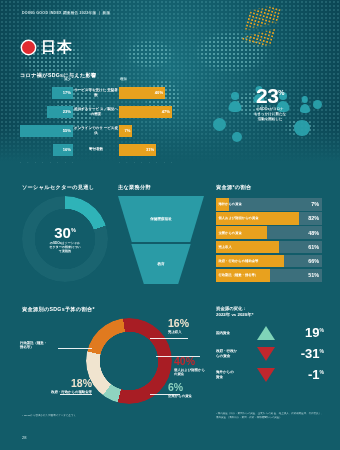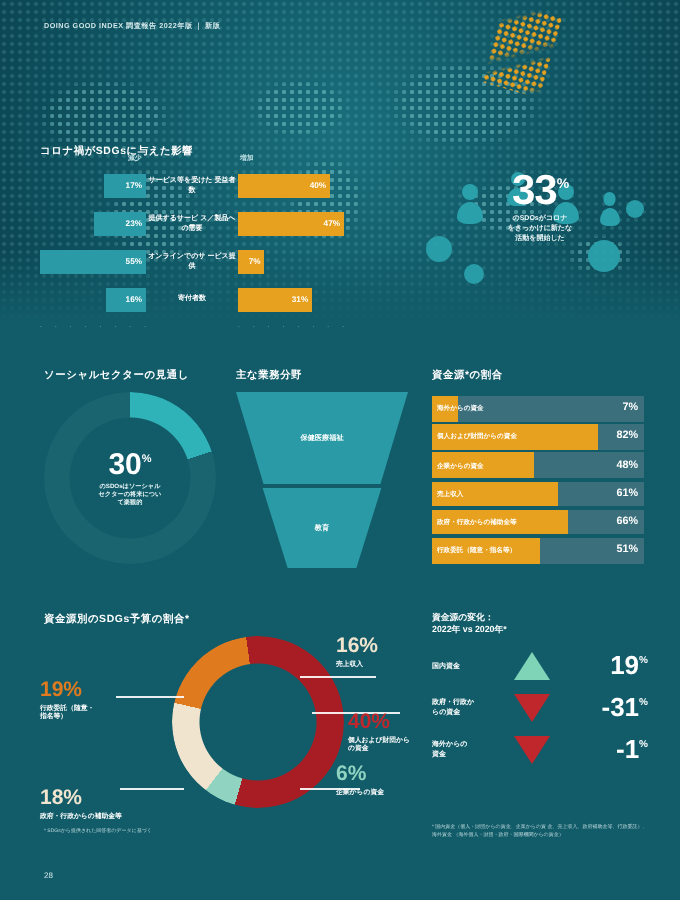--- a/index.html
+++ b/index.html
@@ -210,20 +210,24 @@
 
   <div id="map-band">
     <div id="map-dots"></div>
     <div id="map-land"></div>
     <div id="map-japan"></div>
     <div id="band-fade"></div>
   </div>
 
   <div id="kicker">DOING GOOD INDEX 調査報告 2022年版 ｜ 新版</div>
 
+  <div id="country-row">
+    <div id="flag-dot"></div>
+    <div id="country-name">日本</div>
+  </div>
 
   <div class="sec-title" style="left:20px; top:72px;">コロナ禍がSDGsに与えた影響</div>
 
   <div id="covid-block">
     <div class="cov-head" id="cov-head-l">減少</div>
     <div class="cov-head" id="cov-head-r">増加</div>
 
     <div class="cov-row">
       <div class="cov-left">
           <div class="cov-bar-l" style="width: 39.2%;">
@@ -328,21 +332,21 @@
   <div class="person" style="left:299px; top:96px; width:11px; height:16px;">
     <div class="h" style="top:0; width:6.5px; height:6.5px;"></div>
       <div class="b" style="top:7.5px; width:10px; height:9px;"></div>
   </div>
   <div class="blob" style="left:213px; top:118px; width:13px; height:13px;"></div>
   <div class="blob" style="left:232px; top:132px; width:10px; height:10px;"></div>
   <div class="blob" style="left:294px; top:120px; width:16px; height:16px;"></div>
   <div class="blob" style="left:313px; top:100px; width:9px; height:9px;"></div>
 
   <div id="stat33">
-    <div class="big"><span>33</span><sup>%</sup></div>
+    <div class="big"><span>23</span><sup>%</sup></div>
     <div class="cap" style="white-space:pre-line;">のSDOsがコロナ
 をきっかけに新たな
 活動を開始した</div>
   </div>
 
   <div class="sec-title" style="left:22px; top:184px;">ソーシャルセクターの見通し</div>
 
   <div id="donut20-wrap">
     <div id="donut20" style="background: conic-gradient(rgb(47, 179, 184) 0%, rgb(47, 179, 184) 20%, rgb(26, 100, 112) 20%, rgb(26, 100, 112) 100%);"></div>
     <div id="donut20-center">
@@ -416,28 +420,27 @@
 の資金</div>
   </div>
 
   <div class="bd-line" style="left:150px; top:394px; width:30px;"></div>
   <div class="bd-call" style="left:168px; top:382px; width:60px;">
     <div class="pct" style="color:#8fd3c0;"><span>6%</span></div>
     <div class="lab">企業からの資金</div>
   </div>
 
   <div class="bd-line" style="left:60px; top:394px; width:32px;"></div>
-  <div class="bd-call" style="left:20px; top:378px; width:72px; text-align:left;margin-top:16px;">
+  <div class="bd-call" style="left:20px; top:378px; width:72px; text-align:right;">
     <div class="pct" style="color:#f0e4cf;"><span>18%</span></div>
     <div class="lab">政府・行政からの補助金等</div>
   </div>
 
   <div class="bd-line" style="left:58px; top:348px; width:34px;"></div>
   <div class="bd-call" style="left:20px; top:340px; width:72px; text-align:left;">
-    <div class="pct" style="color:#e07a1f;"><span>19%</span></div>
     <div class="lab" style="white-space:pre-line;">行政委託（随意・
 指名等）</div>
   </div>
 
   <div class="footnote" style="left:22px; top:414px; width:170px;">* SDGsから提供された回答者のデータに基づく</div>
 
   <div id="change">
     <div class="hd" style="white-space:pre-line;">資金源の変化：
 2022年 vs 2020年*</div>
 

